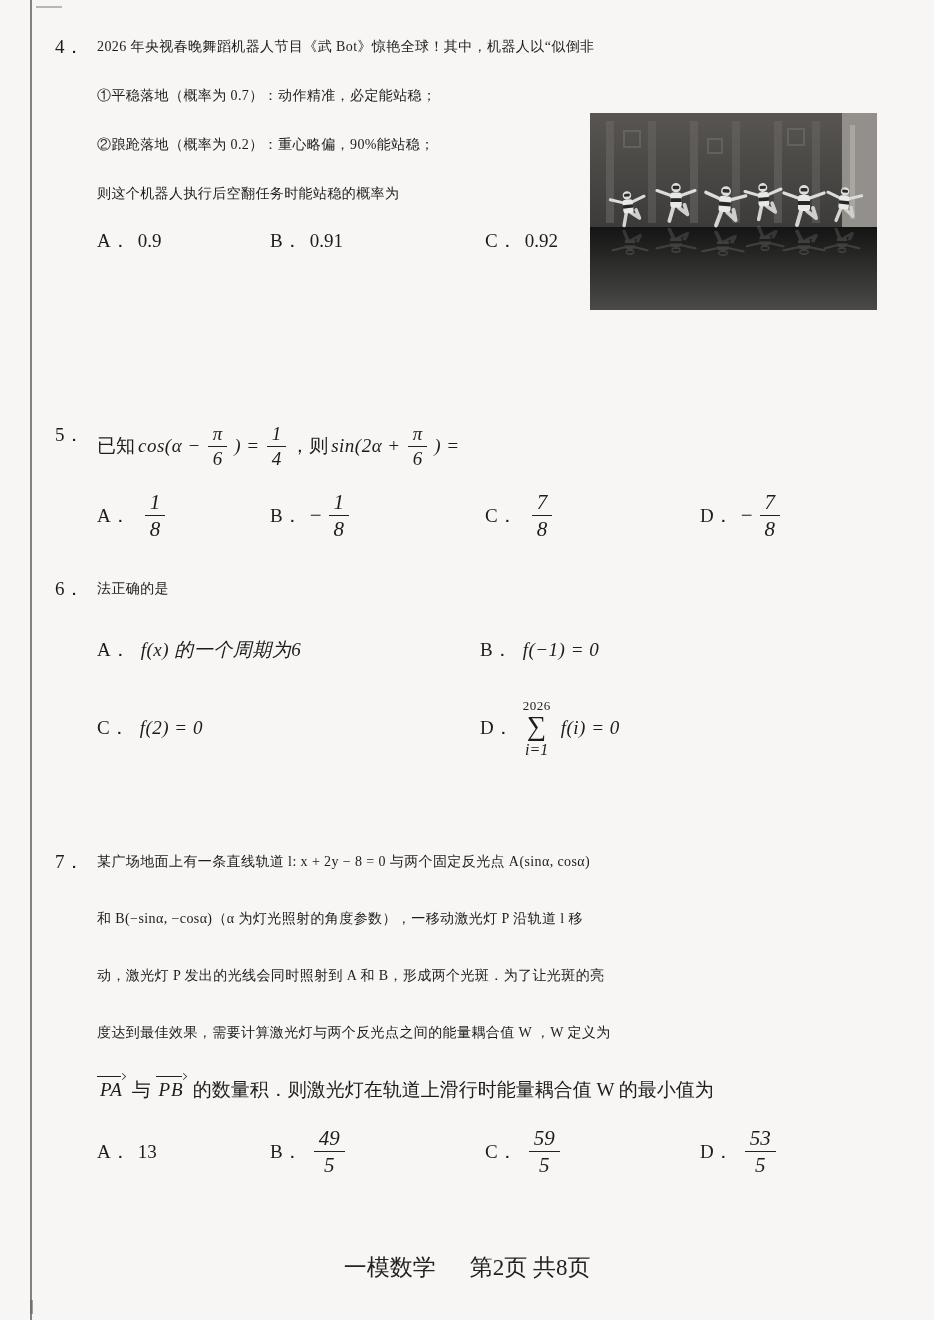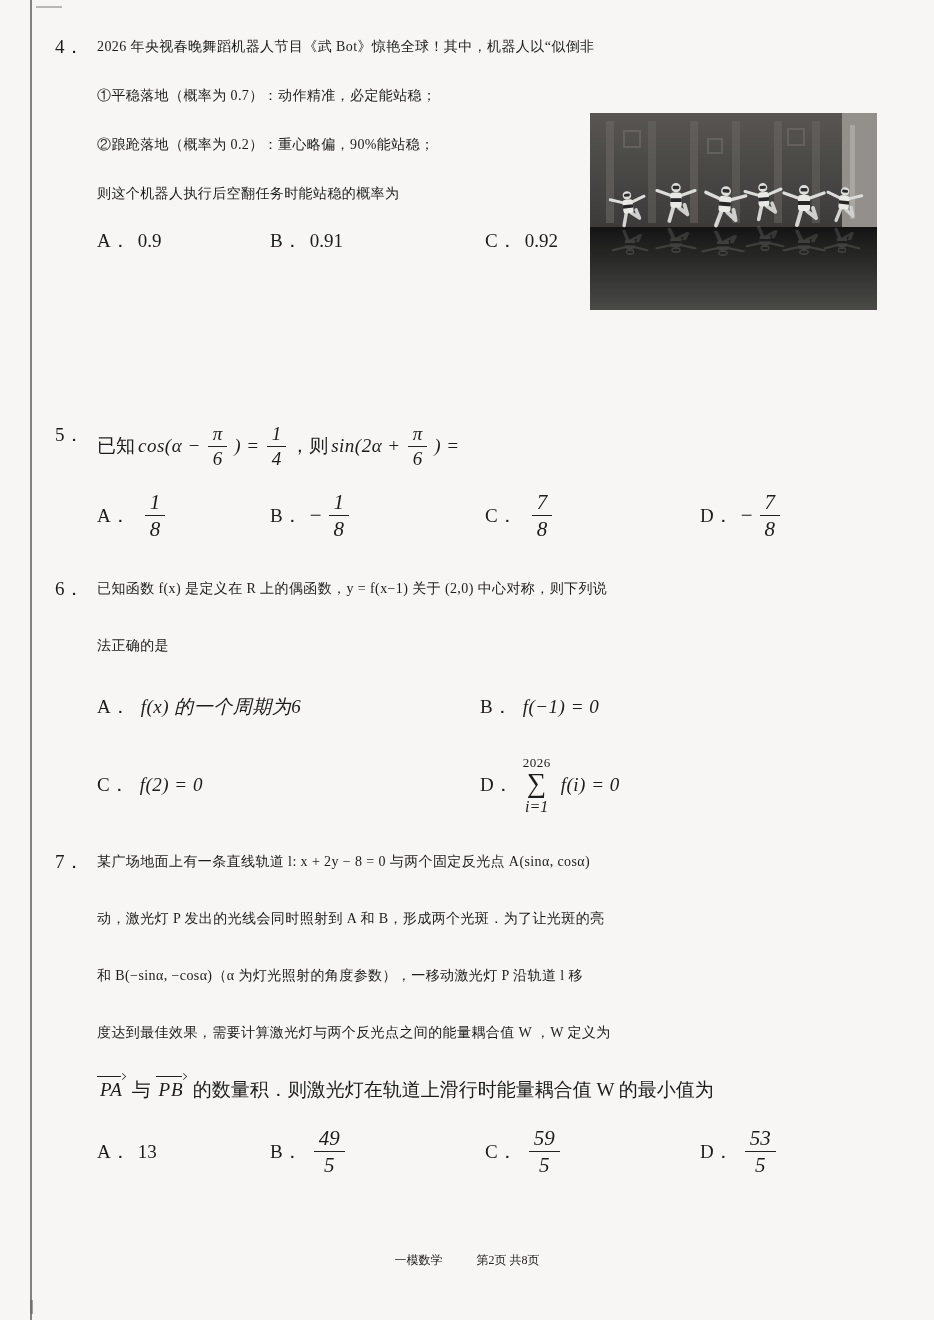--- a/index.html
+++ b/index.html
@@ -69,21 +69,21 @@
 
   
   .photo {
     position:absolute; left:590px; top:113px; width:287px; height:197px;
     box-shadow:0 0 0 1px #888 inset;
     background:#333;
   }
 
   .footer {
     position:absolute; left:0; top:1252px; width:934px;
-    text-align:center; font-size:12px; color:#222;
+    text-align:center; font-size:23px; color:#222;
   }
   .footer .fgap { display:inline-block; width:34px; }
 
   
   .q4 { top:22px; }
   .q5 { top:410px; }
   .q6 { top:560px; }
   .q7 { top:833px; }
   .q5 .opts, .q7 .opts { margin-top:8px; }
 </style>
@@ -229,21 +229,20 @@
           <span class="den">8</span>
         </span>
       </div>
     </div>
   </div>
 </section>
 
 <section class="question q6">
   <div class="qnum">6．</div>
   <div class="qbody">
-    <div class="tline">已知函数 f(x) 是定义在 R 上的偶函数，y = f(x−1) 关于 (2,0) 中心对称，则下列说</div>
     <div class="tline">法正确的是</div>
     <div class="optrow optrow-1">
       <div class="opt">
         <span class="olabel">A．</span>
         <span class="math">f(x) 的一个周期为6</span>
       </div>
       <div class="opt">
         <span class="olabel">B．</span>
         <span class="math">f(−1) = 0</span>
       </div>
@@ -263,22 +262,22 @@
         <span class="math">f(i) = 0</span>
       </div>
     </div>
   </div>
 </section>
 
 <section class="question q7">
   <div class="qnum">7．</div>
   <div class="qbody">
     <div class="tline">某广场地面上有一条直线轨道 l: x + 2y − 8 = 0 与两个固定反光点 A(sinα, cosα)</div>
+    <div class="tline">和 B(−sinα, −cosα)（α 为灯光照射的角度参数），一移动激光灯 P 沿轨道 l 移</div>
     <div class="tline">动，激光灯 P 发出的光线会同时照射到 A 和 B，形成两个光斑．为了让光斑的亮</div>
-    <div class="tline">和 B(−sinα, −cosα)（α 为灯光照射的角度参数），一移动激光灯 P 沿轨道 l 移</div>
     <div class="tline">度达到最佳效果，需要计算激光灯与两个反光点之间的能量耦合值 W ，W 定义为</div>
     <div class="lastline">
       <span class="vec">PA</span>
       <span class="cjk">与</span>&nbsp;
       <span class="vec">PB</span>
       <span class="cjk">的数量积．则激光灯在轨道上滑行时能量耦合值 W 的最小值为</span>
     </div>
     <div class="opts">
       <div class="opt">
         <span class="olabel">A．</span>

